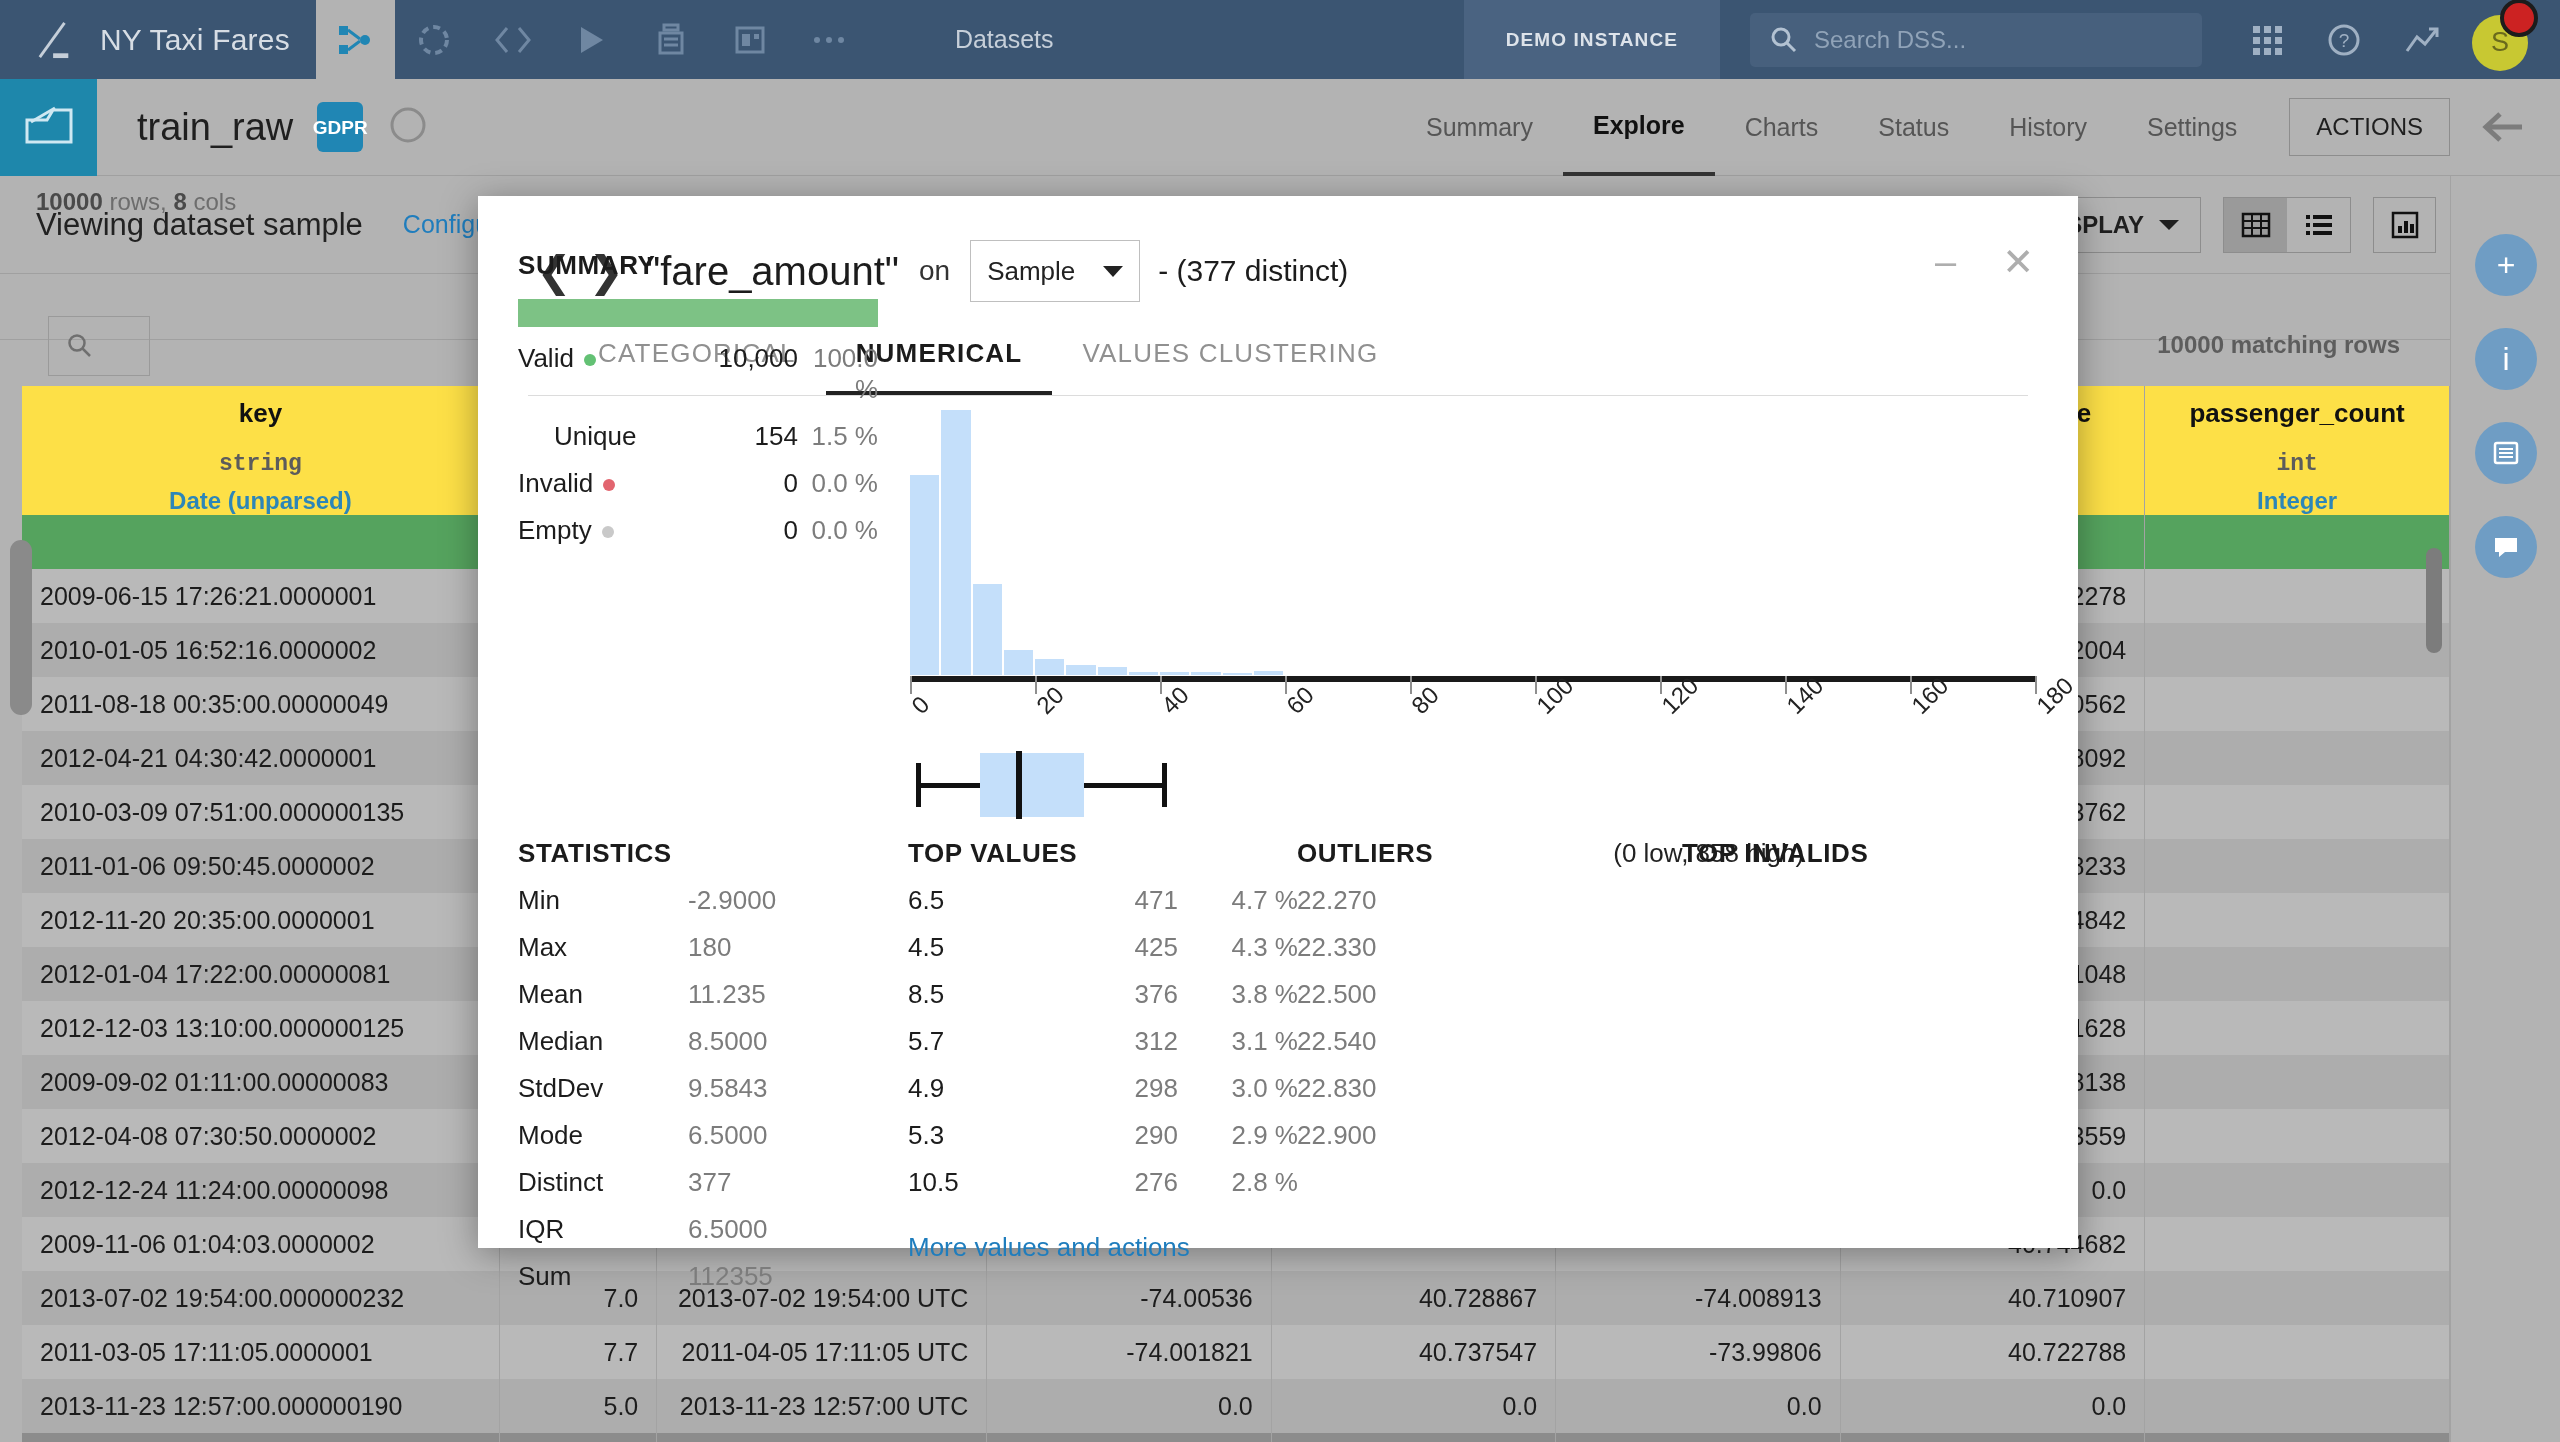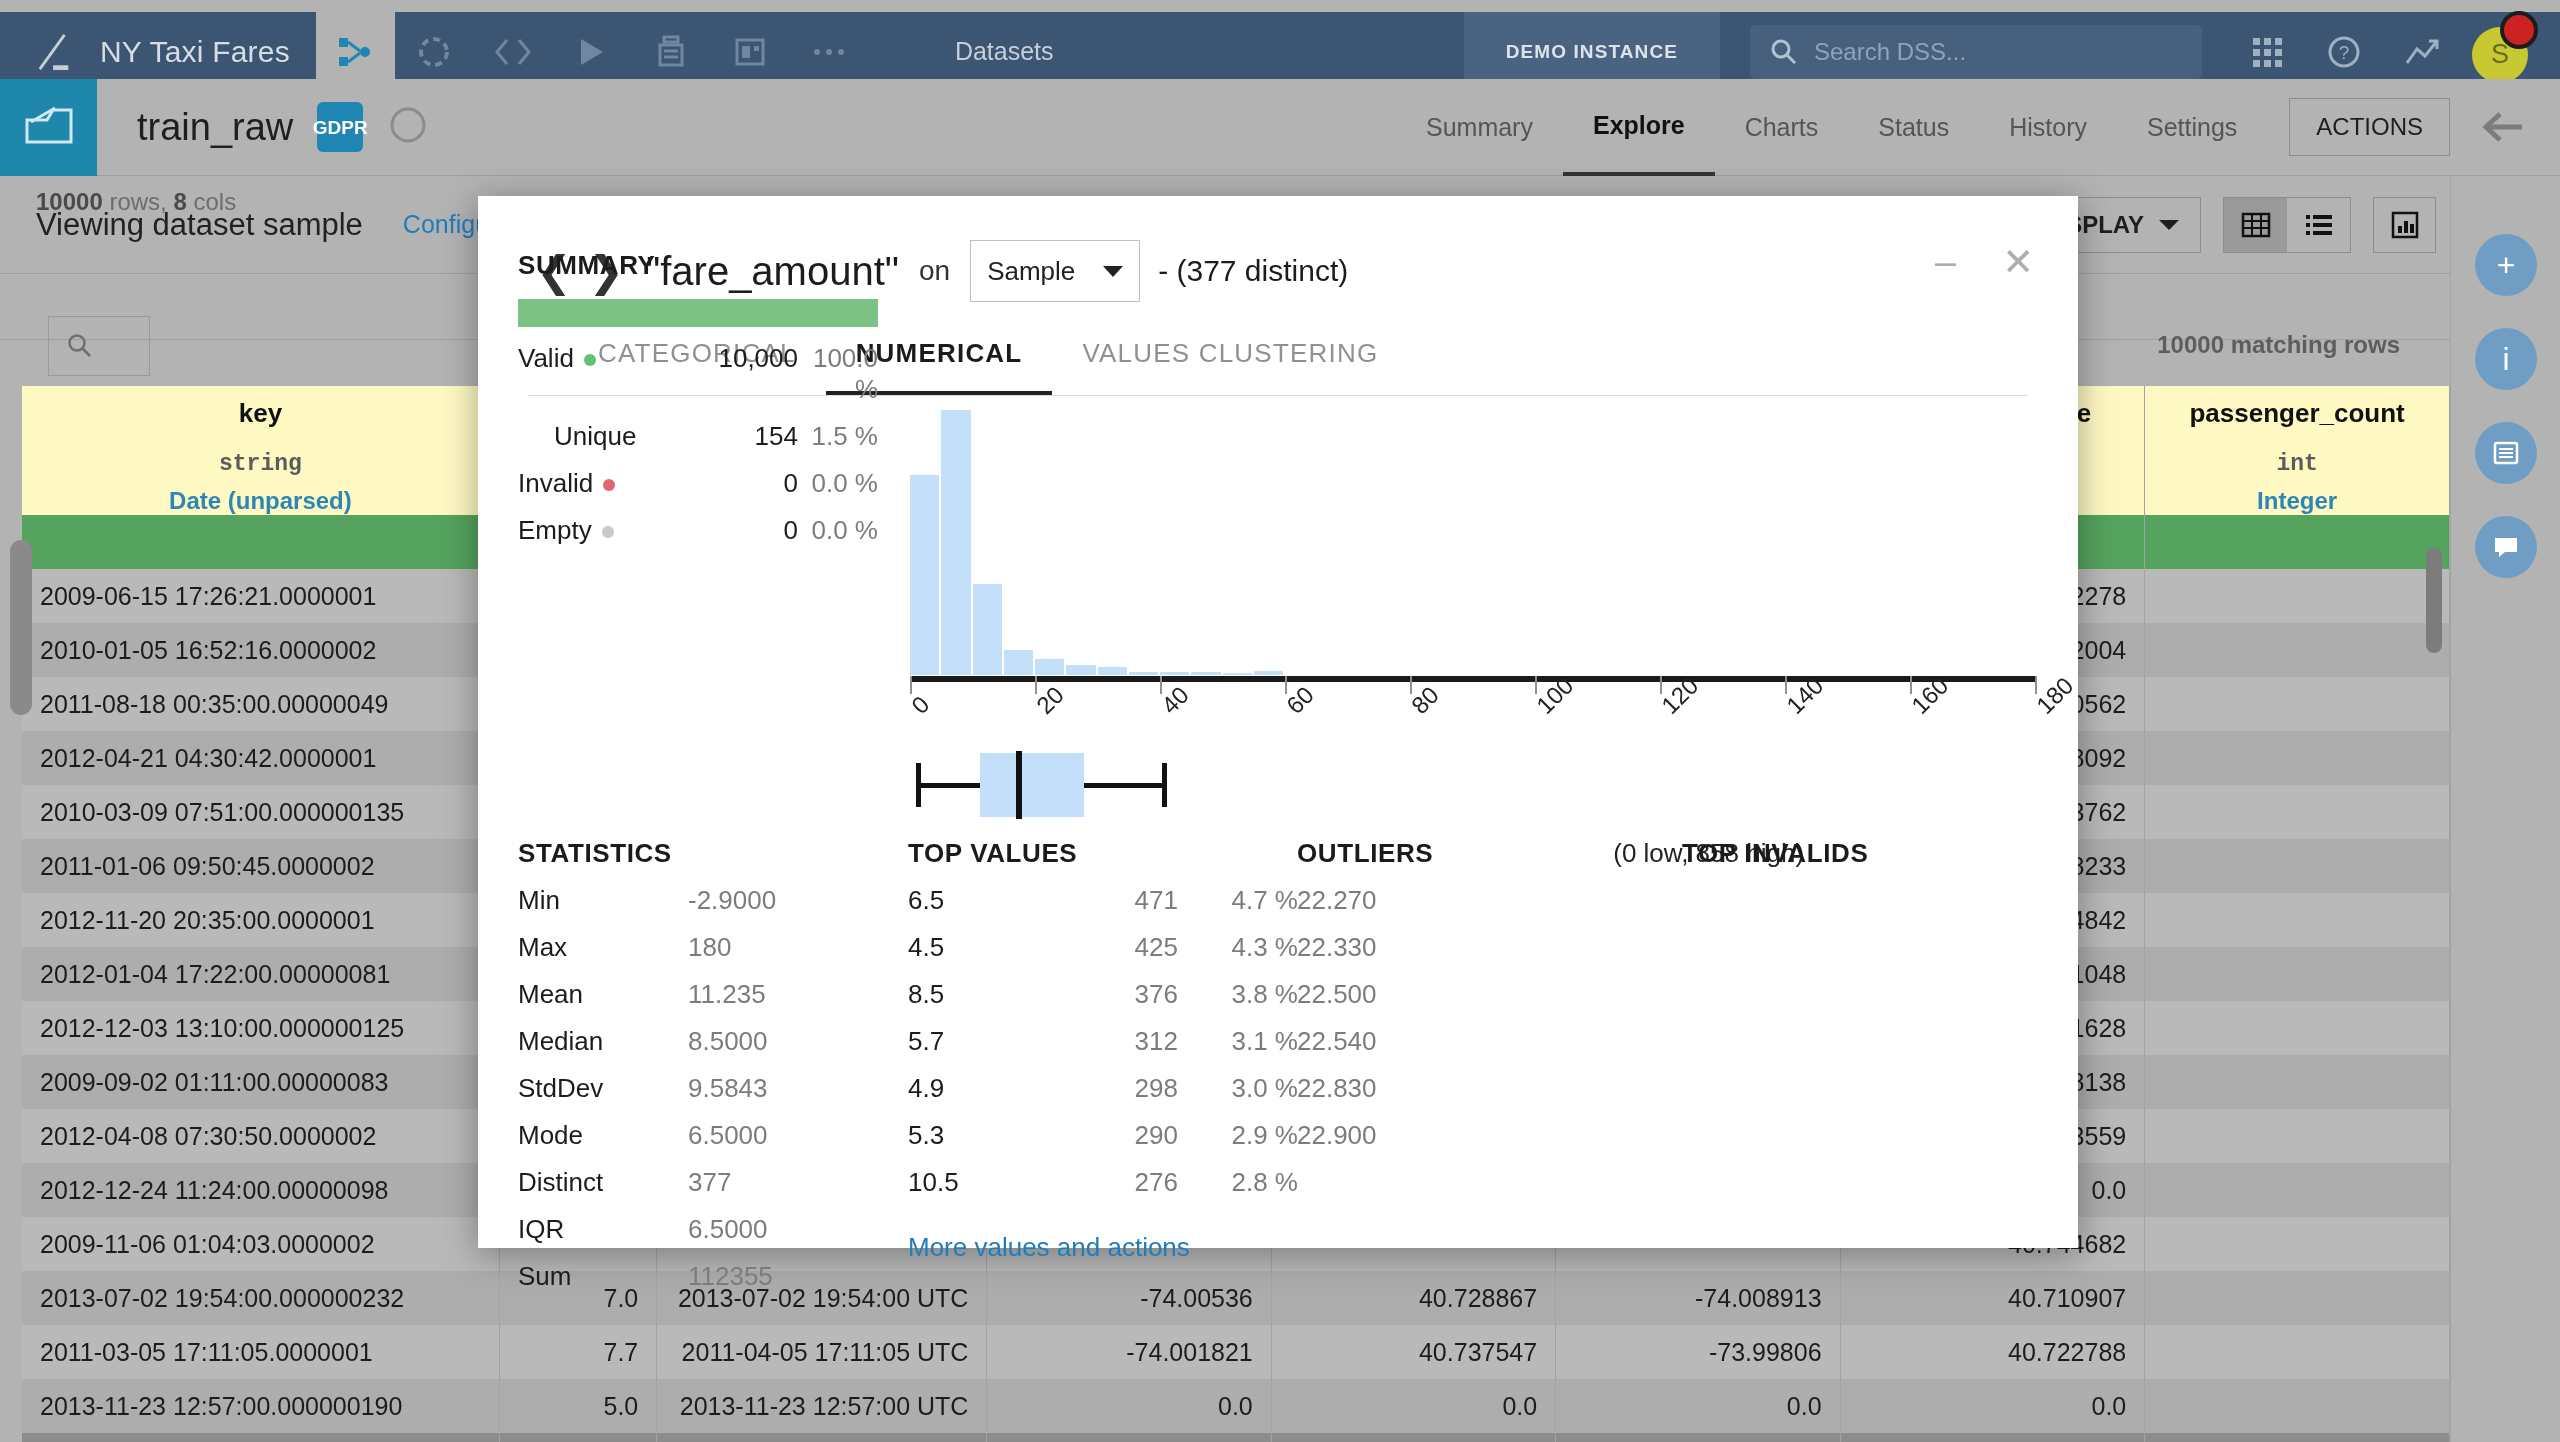--- a/index.html
+++ b/index.html
@@ -5,21 +5,21 @@
   * { box-sizing: border-box; margin: 0; padding: 0; }
   html, body {
     width: 2560px; height: 1442px;
     font-family: "Liberation Sans", sans-serif;
     overflow: hidden; background: #b3b3b3;
   }
   #root { position: relative; width: 2560px; height: 1442px; }
 
   
   .topbar {
-    position: absolute; top: 12px; left: 0; width: 2560px; height: 79px;
+    position: absolute; top: 0; left: 0; width: 2560px; height: 79px;
     background: #3b5572; display: flex; align-items: center;
   }
   .brand { display: flex; align-items: center; height: 79px; padding: 0 26px 0 36px; }
   .brand-logo { width: 38px; height: 42px; margin-right: 26px; }
   .brand-name { color: #d7dde4; font-size: 30px; letter-spacing: .2px; }
   .navicon {
     width: 79px; height: 79px; display: flex; align-items: center; justify-content: center;
     color: #6f87a2;
   }
   .navicon.active { background: #b3b3b3; color: #2086b4; }
@@ -121,21 +121,21 @@
   
   .tablewrap {
     position: absolute; top: 386px; left: 22px; right: 110px; bottom: 0;
     overflow: hidden;
   }
   table.grid { border-collapse: collapse; table-layout: fixed; width: 2428px; }
   table.grid th, table.grid td {
     border-right: 1px solid #a3a3a3; font-size: 25px; color: #1c1c1c;
     padding: 0 18px; height: 54px;
   }
-  .colhead { height: 152px; vertical-align: top; background: #fef9c3; border-bottom: none; }
+  .colhead { height: 152px; vertical-align: top; background: #fde047; border-bottom: none; }
   .colhead .cname { font-size: 26px; font-weight: bold; color: #111; padding-top: 12px; }
   .colhead .ctype { font-size: 23px; color: #5c5c5c; font-family: "Liberation Mono", monospace; padding-top: 22px; }
   .colhead .cmean { font-size: 24px; color: #2d86b8; padding-top: 10px; }
   .greenbar td { height: 18px; background: #55a35e; padding: 0; border-right: 1px solid #55a35e; }
   tr.r-odd td { background: #b9b9b9; }
   tr.r-even td { background: #adadad; }
   tr.r-sel td { background: #8c8c8c; }
   td.num { text-align: right; }
 
   .vscroll {

